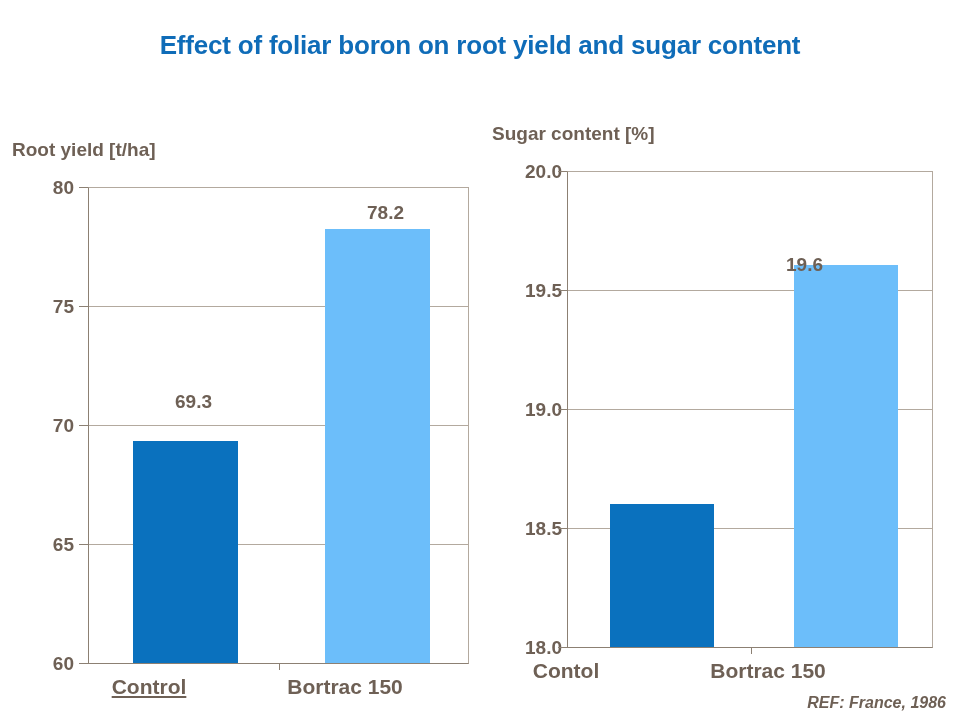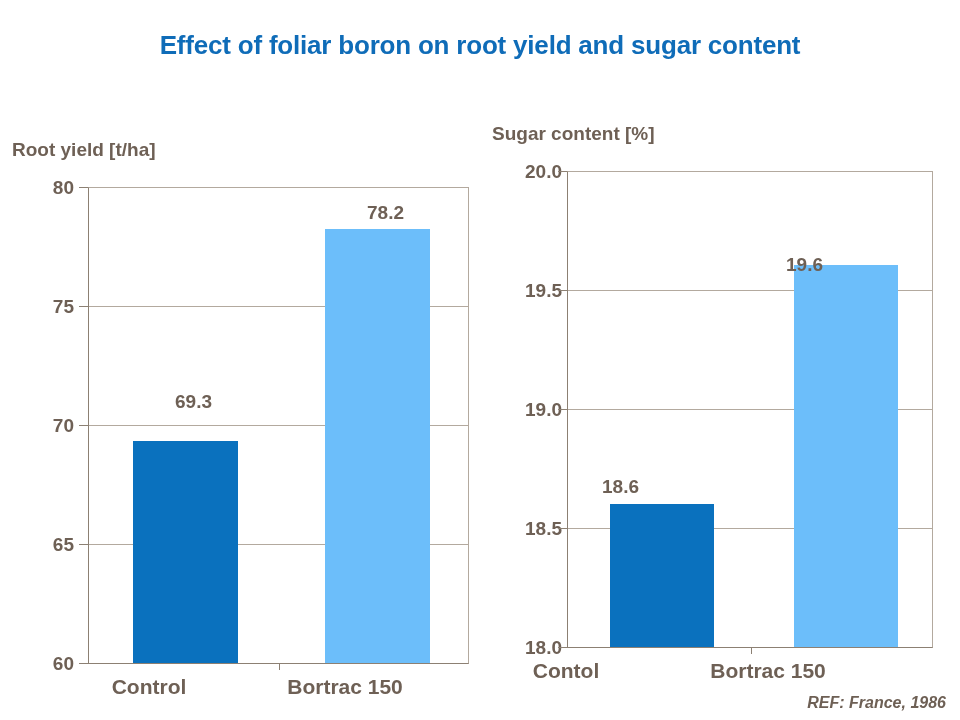--- a/index.html
+++ b/index.html
@@ -170,21 +170,21 @@
 
     <div class="bar dark" style="left:44px;  width:105px; height:221.7px;"></div>
     <div class="bar light" style="left:236px; width:105px; height:434.0px;"></div>
 
     <div class="cat-sep" style="left:190px"></div>
   </div>
 
   <div class="bar-value" style="left:82px;  top:375px; width:130px;">69.3</div>
   <div class="bar-value" style="left:274px; top:186px; width:130px;">78.2</div>
 
-  <div class="xlabel" style="left:84px;  width:130px;">Control</div>
+  <div class="xlabel" style="left:84px;  width:130px;text-decoration:underline;">Control</div>
   <div class="xlabel" style="left:255px; width:180px;">Bortrac 150</div>
 </div>
 
 <div class="panel" id="panel-right">
 
   <div class="panel-axis-title">Sugar content [%]</div>
 
   <div class="ylabel" style="top:172px">20.0</div>
   <div class="ylabel" style="top:291px">19.5</div>
   <div class="ylabel" style="top:410px">19.0</div>
@@ -201,20 +201,19 @@
     <div class="gridline" style="top:118px"></div>
     <div class="gridline" style="top:237px"></div>
     <div class="gridline" style="top:356px"></div>
 
     <div class="bar dark" style="left:42px;  width:104px; height:143.1px;"></div>
     <div class="bar light" style="left:226px; width:104px; height:381.6px;"></div>
 
     <div class="cat-sep" style="left:183px"></div>
   </div>
 
-  <div class="bar-value" style="left:29px;  top:476px; width:130px;">18.6</div>
   <div class="bar-value" style="left:213px; top:237px; width:130px;margin-top:17px;">19.6</div>
 
   <div class="xlabel" style="left:21px;  width:130px;">Contol</div>
   <div class="xlabel" style="left:198px; width:180px;">Bortrac 150</div>
 </div>
 
 <div id="source-note">REF: France, 1986</div>
 
 </body></html>

